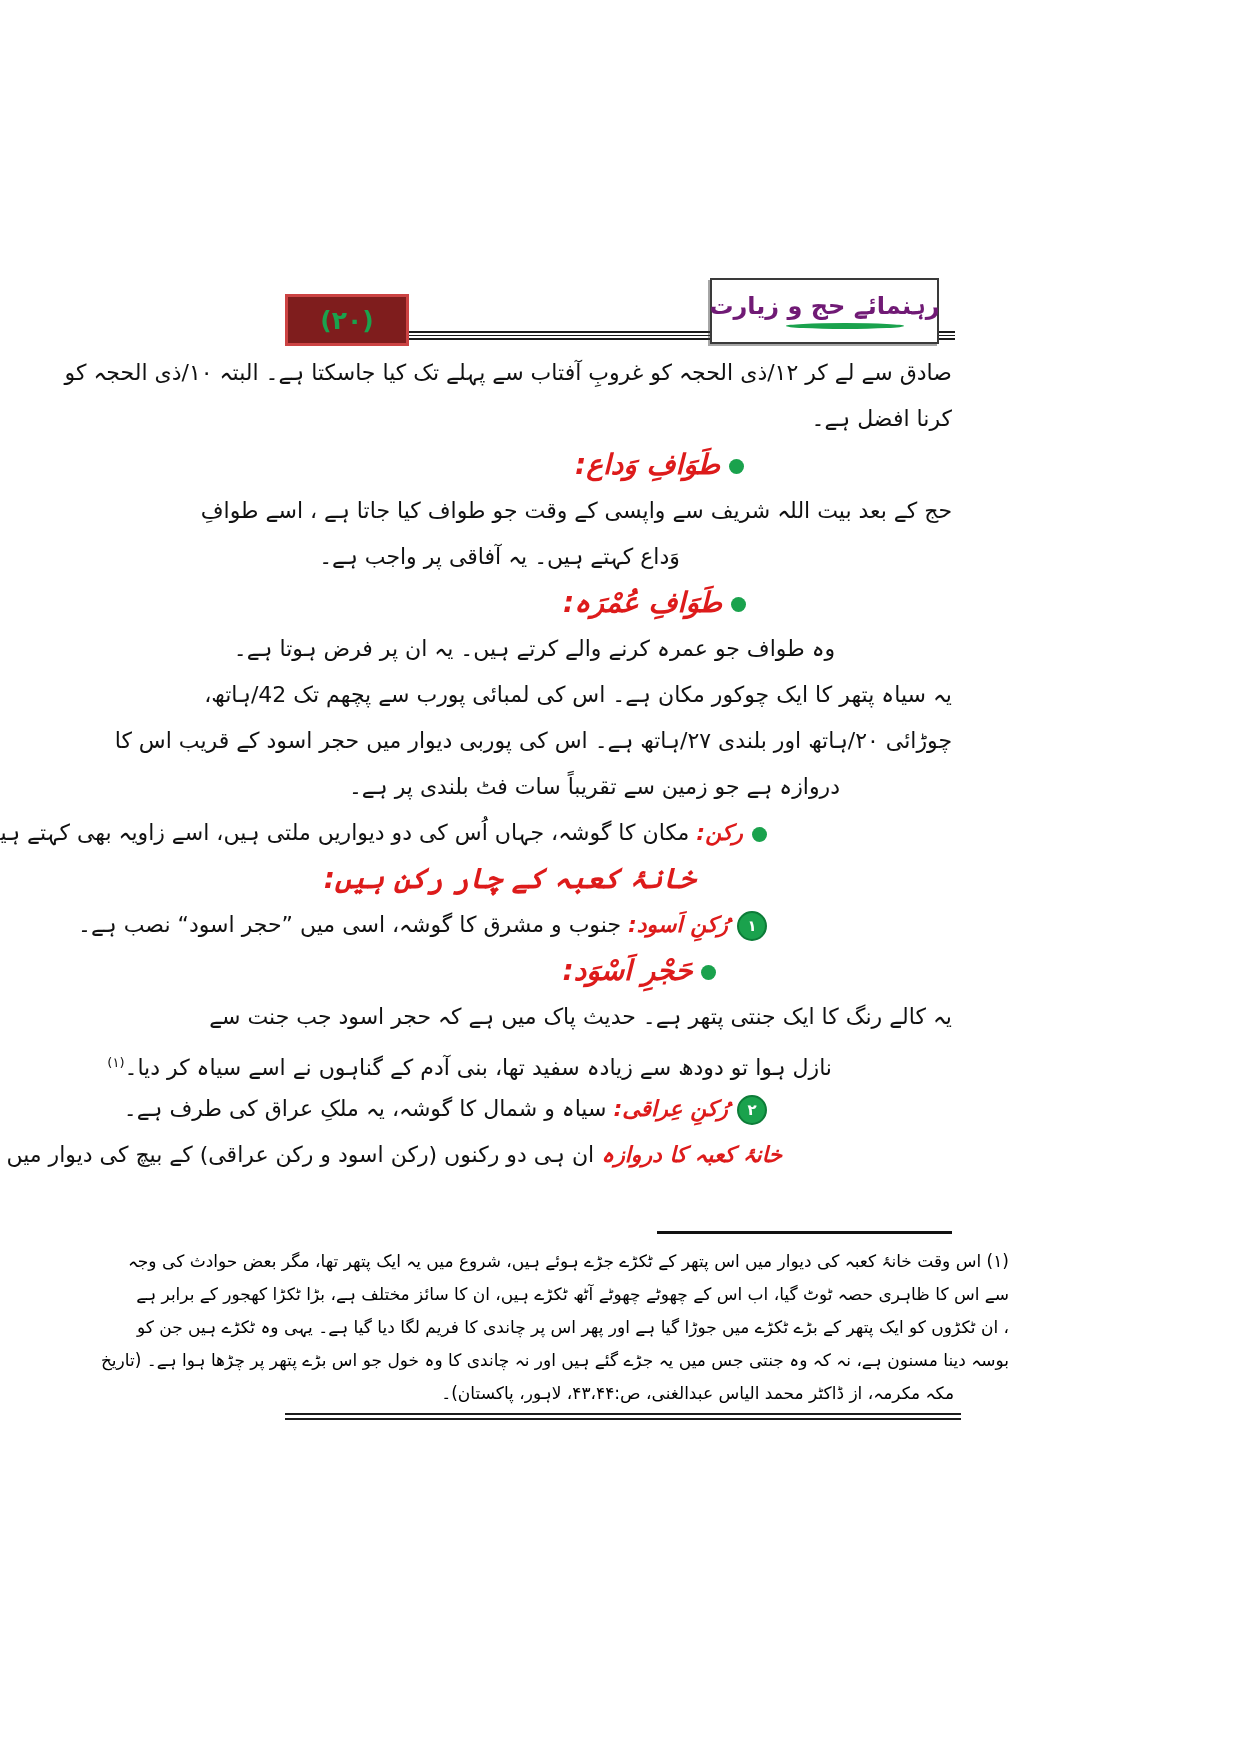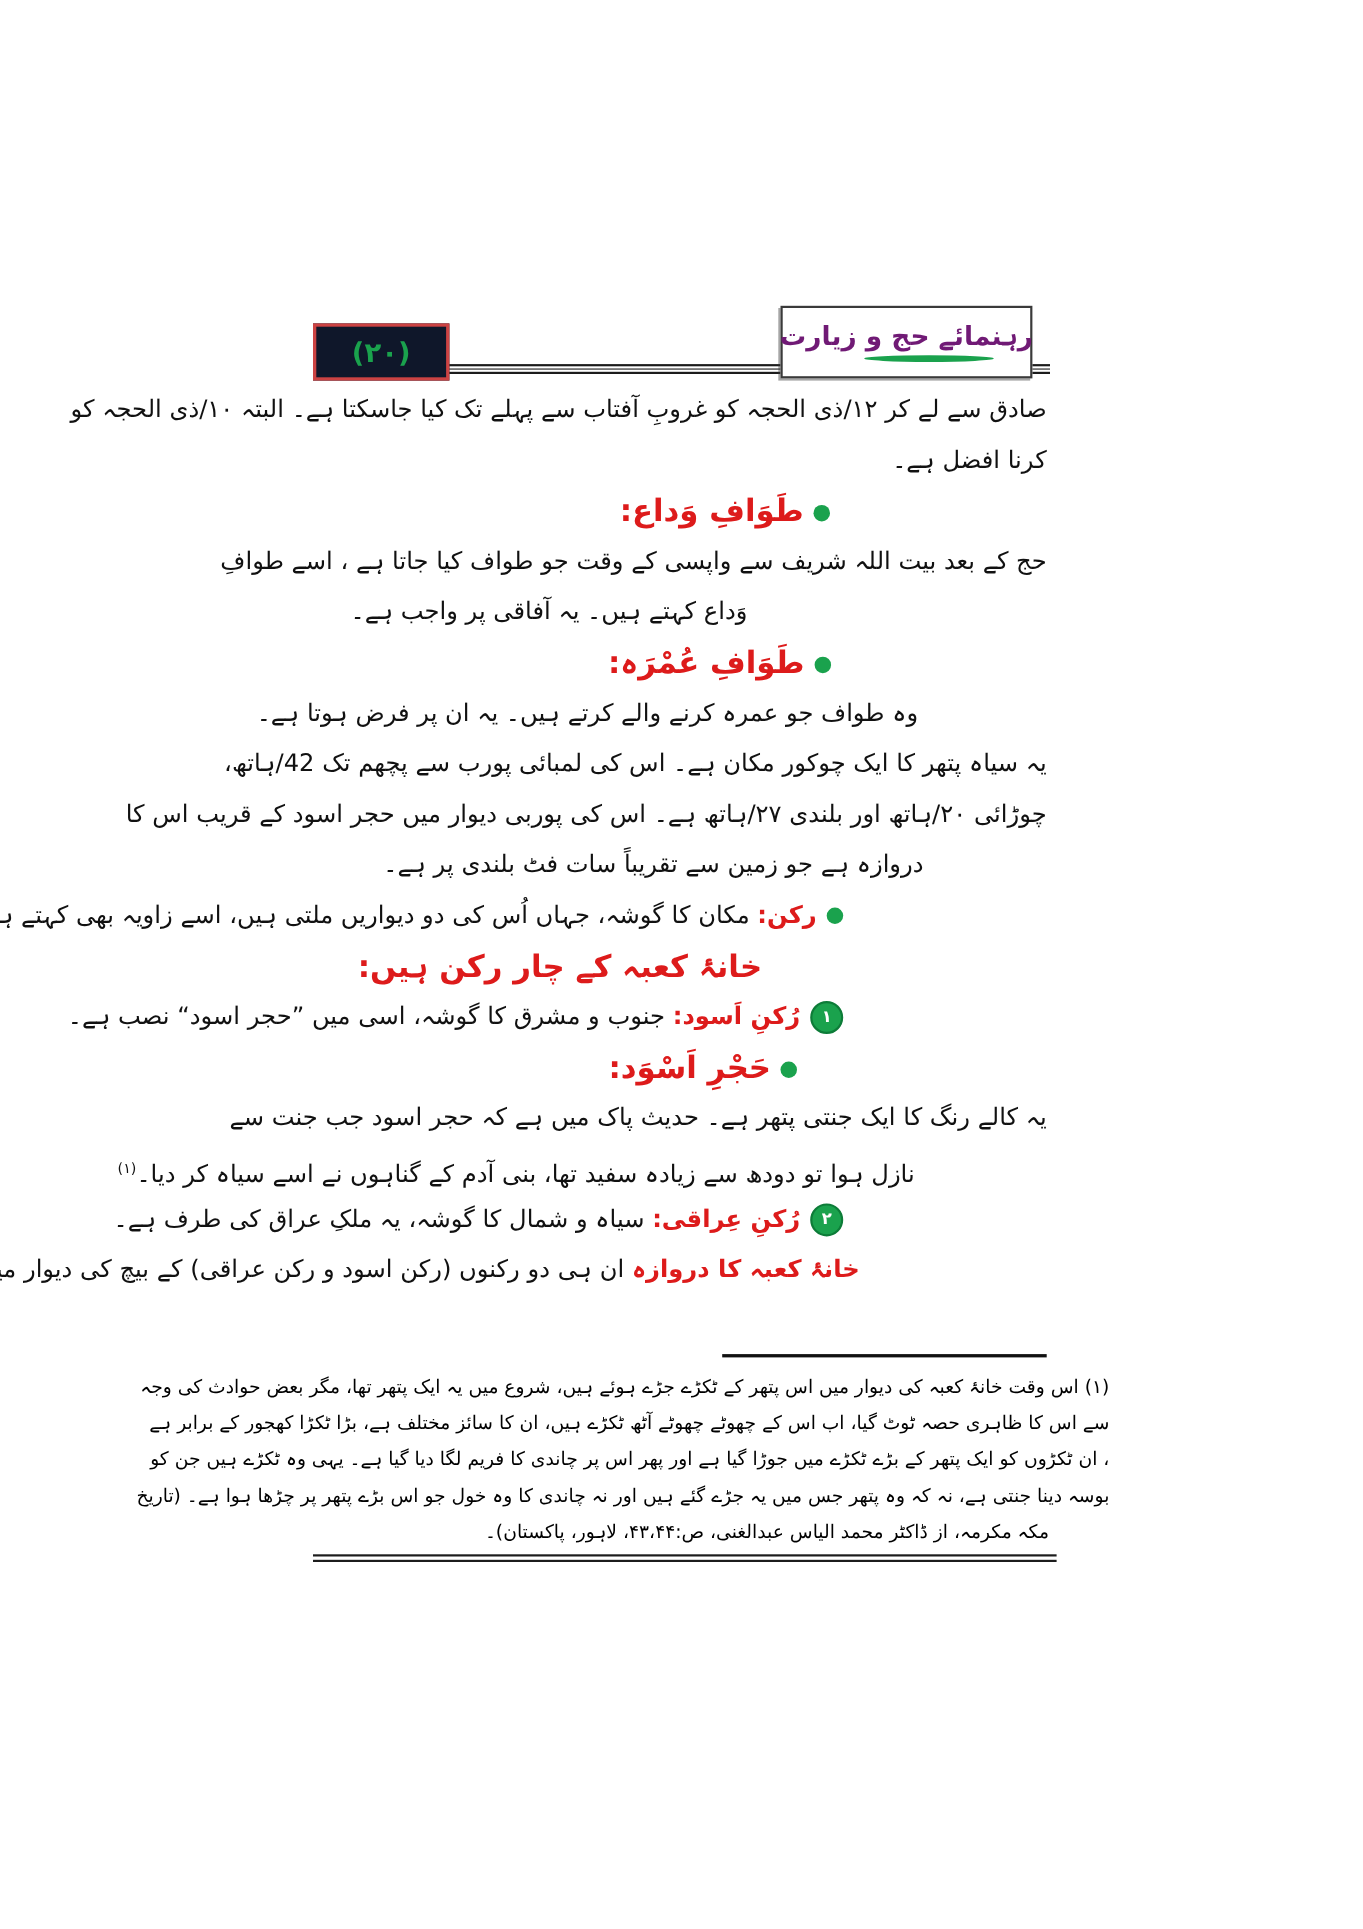--- a/index.html
+++ b/index.html
@@ -7,32 +7,32 @@
   .page{position:relative;width:1239px;height:1754px;background:#ffffff;overflow:hidden;direction:rtl;}
 
   
   .header-rules{position:absolute;top:331px;left:285px;width:670px;z-index:1;display:flex;flex-direction:column;gap:2px;}
   .header-rules .rule{height:1.6px;background:#1c1c1c;}
   .title-box{position:absolute;top:278px;left:710px;width:225px;height:62px;background:#ffffff;
              border:2px solid #3a3a3a;box-shadow:-2px 2px 0 rgba(58,58,58,.45);z-index:2;
              display:flex;flex-direction:column;align-items:center;justify-content:center;}
   .title-text{color:#701a75;font-size:24px;font-weight:bold;white-space:nowrap;line-height:1.1;}
   .title-swash{width:118px;height:6px;background:#1aa24d;border-radius:50%;margin-top:3px;margin-left:40px;}
-  .pageno-box{position:absolute;top:294px;left:285px;width:118px;height:46px;background:#0f172a;
+  .pageno-box{position:absolute;top:294px;left:285px;width:118px;height:46px;background:#7f1d1d;
               border:3px solid #cc4343;z-index:2;display:flex;align-items:center;justify-content:center;}
   .pageno-text{color:#1aa24d;font-size:25px;font-weight:bold;direction:ltr;}
 
   
   .content{position:absolute;top:350px;left:237px;width:715px;color:#111;font-size:22px;}
   .row{height:46px;line-height:46px;white-space:nowrap;}
   .just{text-align:justify;text-align-last:justify;}
   .alignleft{text-align:right;}
   .ctr{text-align:center;position:relative;}
   .startline{text-align:right;}
-  .red{color:#dd1b1b;font-weight:bold;}
+  .red{color:#dd1b1b;font-weight:bold;font-style:italic;}
   .heading{font-size:28px;}
   .heading .red{font-size:28px;}
   .dot{display:inline-block;width:15px;height:15px;border-radius:50%;background:#1aa24d;vertical-align:middle;margin-inline-end:9px;}
   .numbadge{display:inline-flex;width:26px;height:26px;border-radius:50%;background:#1aa24d;border:2px solid #0d7c38;
             color:#ffffff;font-size:15px;font-weight:bold;align-items:center;justify-content:center;
             vertical-align:middle;margin-inline-end:9px;line-height:1;}
   .fnref{font-size:13px;vertical-align:super;}
 
   
   .off-p65{left:65px;}  .off-m95{left:-95px;} .off-p60{left:60px;}
@@ -112,18 +112,18 @@
     <div class="row startline ind170">
       <span class="red">خانۂ کعبہ کا دروازہ</span><span> ان ہی دو رکنوں (رکن اسود و رکن عراقی) کے بیچ کی دیوار میں ہے۔</span>
     </div>
   </div>
 
   <div class="footnote-sep"></div>
   <div class="footnote">
     <div class="fn-row just">(۱) اس وقت خانۂ کعبہ کی دیوار میں اس پتھر کے ٹکڑے جڑے ہوئے ہیں، شروع میں یہ ایک پتھر تھا، مگر بعض حوادث کی وجہ</div>
     <div class="fn-row just">سے اس کا ظاہری حصہ ٹوٹ گیا، اب اس کے چھوٹے چھوٹے آٹھ ٹکڑے ہیں، ان کا سائز مختلف ہے، بڑا ٹکڑا کھجور کے برابر ہے</div>
     <div class="fn-row just">، ان ٹکڑوں کو ایک پتھر کے بڑے ٹکڑے میں جوڑا گیا ہے اور پھر اس پر چاندی کا فریم لگا دیا گیا ہے۔ یہی وہ ٹکڑے ہیں جن کو</div>
-    <div class="fn-row just">بوسہ دینا جنتی ہے، نہ کہ وہ پتھر جس میں یہ جڑے گئے ہیں اور نہ چاندی کا وہ خول جو اس بڑے پتھر پر چڑھا ہوا ہے۔ (تاریخ</div>
+    <div class="fn-row just">بوسہ دینا مسنون ہے، نہ کہ وہ جنتی جس میں یہ جڑے گئے ہیں اور نہ چاندی کا وہ خول جو اس بڑے پتھر پر چڑھا ہوا ہے۔ (تاریخ</div>
     <div class="fn-row fn-last">مکہ مکرمہ، از ڈاکٹر محمد الیاس عبدالغنی، ص:۴۳،۴۴، لاہور، پاکستان)۔</div>
   </div>
 
   <div class="bottom-rule"></div>
 </div>
 
 </body></html>

